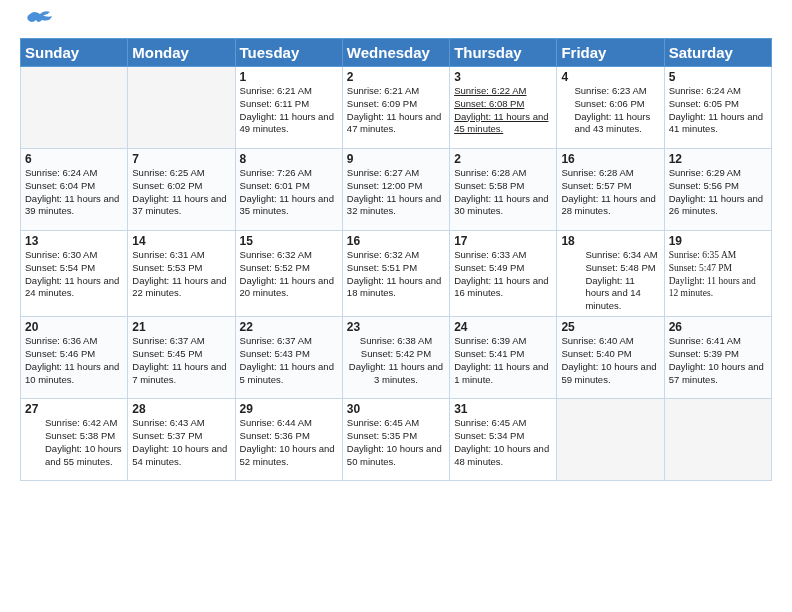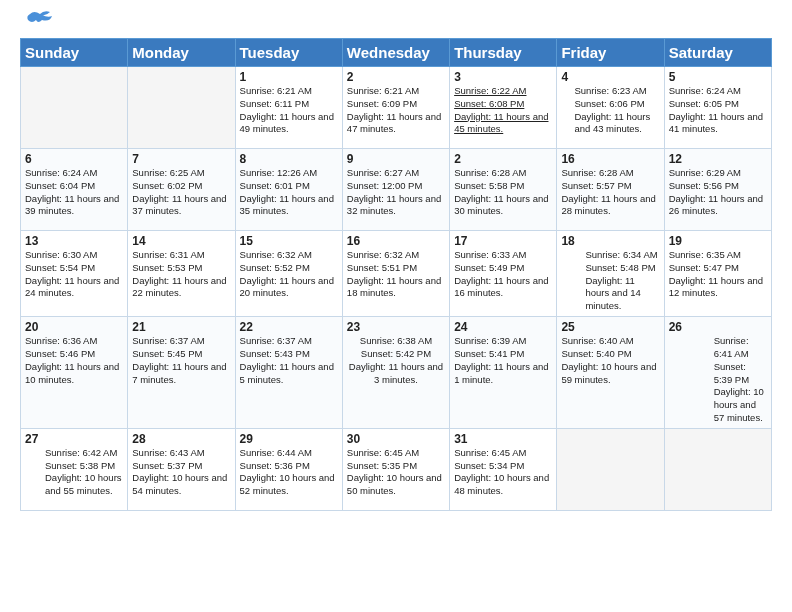--- a/index.html
+++ b/index.html
@@ -165,21 +165,21 @@
 Daylight: 11 hours and 39 minutes.</div>
           </td>
           <td>
             <span class="day-num">7</span>
             <div class="day-info" style="white-space: pre-line;">Sunrise: 6:25 AM
 Sunset: 6:02 PM
 Daylight: 11 hours and 37 minutes.</div>
           </td>
           <td>
             <span class="day-num">8</span>
-            <div class="day-info" style="white-space: pre-line;">Sunrise: 12:26 AM
+            <div class="day-info" style="white-space: pre-line;">Sunrise: 7:26 AM
 Sunset: 6:01 PM
 Daylight: 11 hours and 35 minutes.</div>
           </td>
           <td>
             <span class="day-num">9</span>
             <div class="day-info" style="white-space: pre-line;">Sunrise: 6:27 AM
 Sunset: 12:00 PM
 Daylight: 11 hours and 32 minutes.</div>
           </td>
           <td>
@@ -233,21 +233,21 @@
 Daylight: 11 hours and 16 minutes.</div>
           </td>
           <td>
             <span class="day-num">18</span>
             <div class="day-info" style="white-space: pre-line; margin-left: 24px;">Sunrise: 6:34 AM
 Sunset: 5:48 PM
 Daylight: 11 hours and 14 minutes.</div>
           </td>
           <td>
             <span class="day-num">19</span>
-            <div class="day-info" style="white-space: pre-line;">Sunrise: 6:35 AM
+            <div class="day-info" style="white-space: pre-line; font-family: Liberation Serif, serif;">Sunrise: 6:35 AM
 Sunset: 5:47 PM
 Daylight: 11 hours and 12 minutes.</div>
           </td>
         </tr>
         <tr>
           <td>
             <span class="day-num">20</span>
             <div class="day-info" style="white-space: pre-line;">Sunrise: 6:36 AM
 Sunset: 5:46 PM
 Daylight: 11 hours and 10 minutes.</div>
@@ -277,21 +277,21 @@
 Daylight: 11 hours and 1 minute.</div>
           </td>
           <td>
             <span class="day-num">25</span>
             <div class="day-info" style="white-space: pre-line;">Sunrise: 6:40 AM
 Sunset: 5:40 PM
 Daylight: 10 hours and 59 minutes.</div>
           </td>
           <td>
             <span class="day-num">26</span>
-            <div class="day-info" style="white-space: pre-line; margin-left: 45px;">Sunrise: 6:41 AM
+            <div class="day-info" style="white-space: pre-line;">Sunrise: 6:41 AM
 Sunset: 5:39 PM
 Daylight: 10 hours and 57 minutes.</div>
           </td>
         </tr>
         <tr>
           <td>
             <span class="day-num">27</span>
             <div class="day-info" style="white-space: pre-line; margin-left: 20px;">Sunrise: 6:42 AM
 Sunset: 5:38 PM
 Daylight: 10 hours and 55 minutes.</div>

